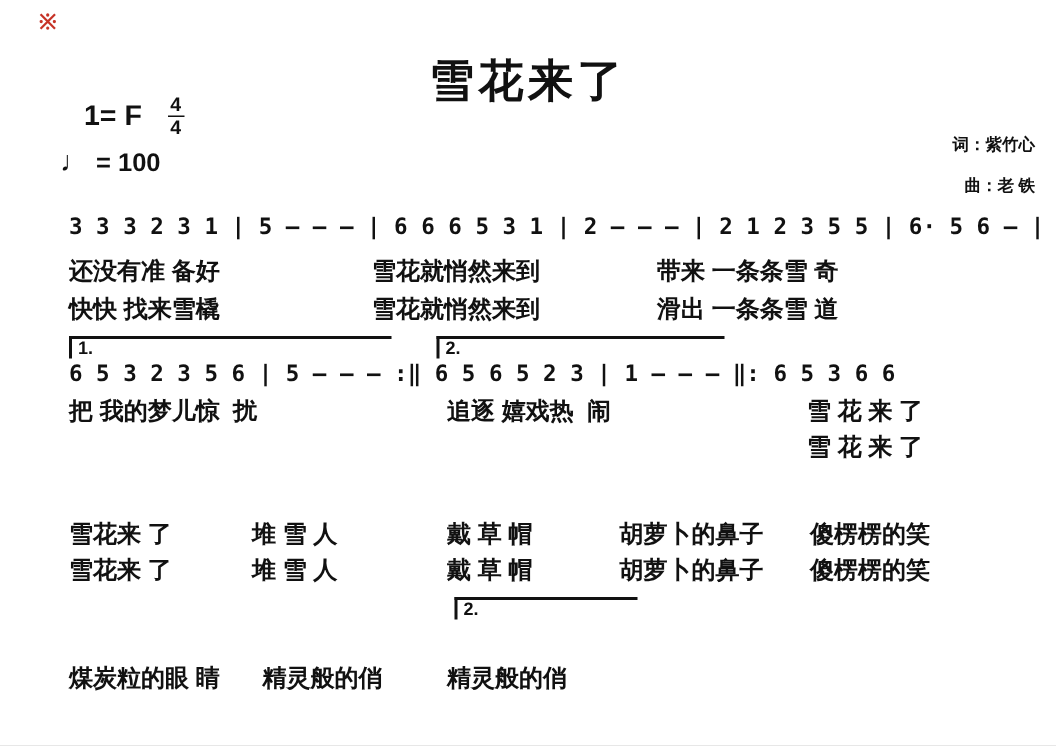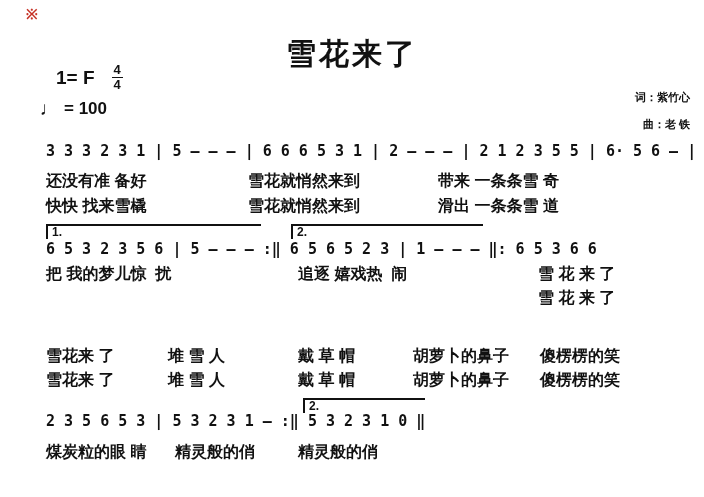--- a/index.html
+++ b/index.html
@@ -117,18 +117,17 @@
   <div class="lyric" style="left:540px;top:346px;">傻楞楞的笑</div>
   <div class="lyric" style="left:46px;top:370px;">雪花来 了</div>
   <div class="lyric" style="left:168px;top:370px;">堆 雪 人</div>
   <div class="lyric" style="left:298px;top:370px;">戴 草 帽</div>
   <div class="lyric" style="left:413px;top:370px;">胡萝卜的鼻子</div>
   <div class="lyric" style="left:540px;top:370px;">傻楞楞的笑</div>
 
   <div class="volta" style="left:303px;top:398px;width:120px;">
     <span class="volta-label">2.</span>
   </div>
-  <div class="notation" style="top:412px;">2 3 5 6 5 3 | 5 3 2 3 1 — :‖ 5 3 2 3 1 0 ‖</div>
   <div class="lyric" style="left:46px;top:442px;">煤炭粒的眼 睛</div>
   <div class="lyric" style="left:175px;top:442px;">精灵般的俏</div>
   <div class="lyric" style="left:298px;top:442px;">精灵般的俏</div>
 
 </div>
 
 </body></html>

